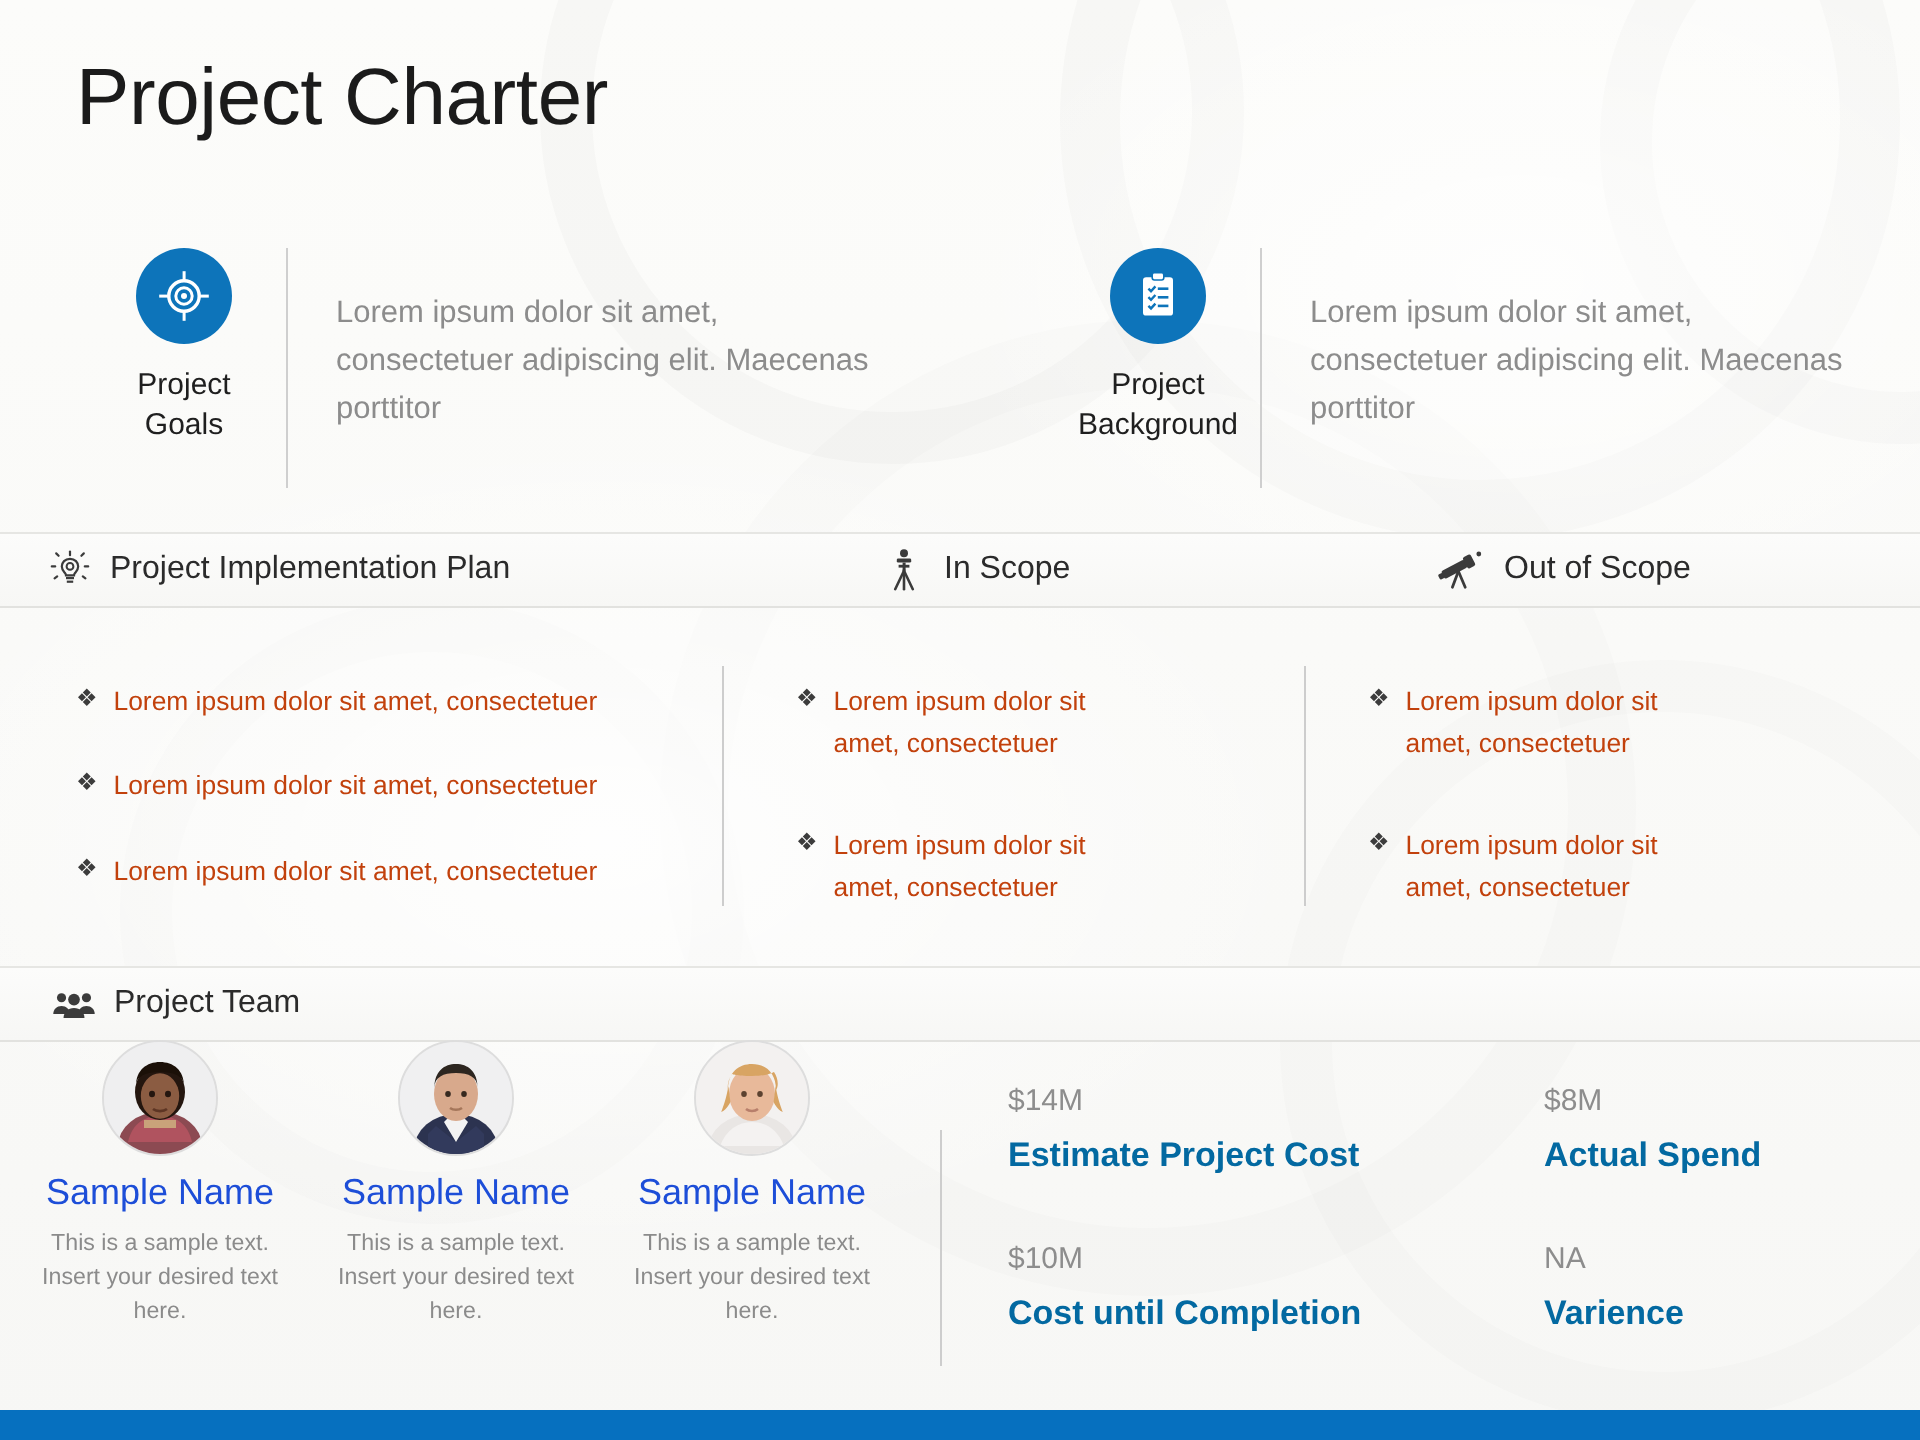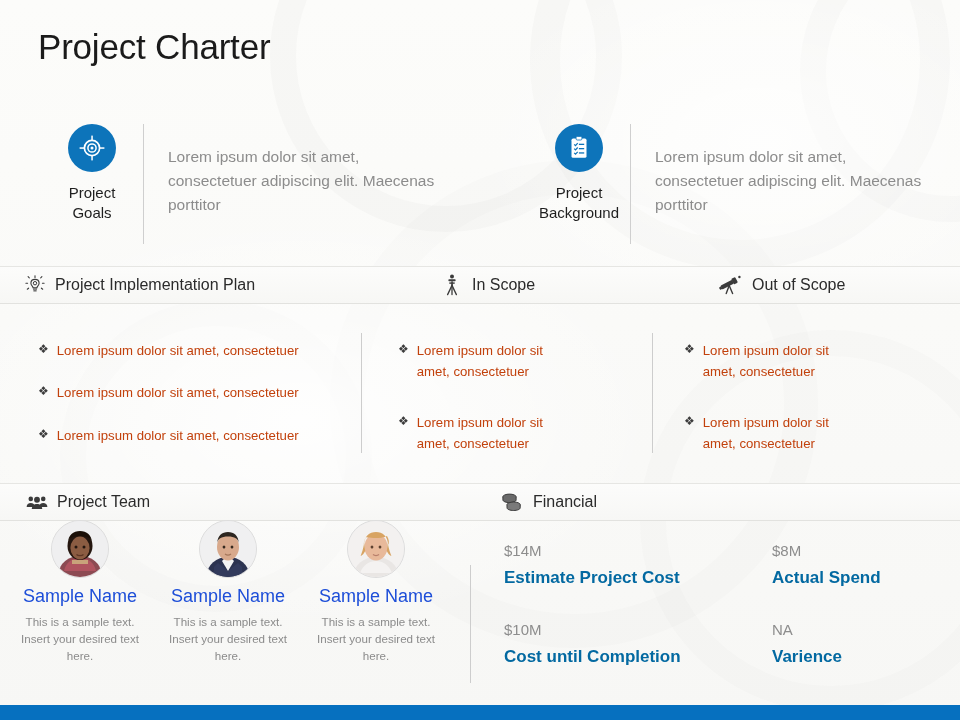--- a/index.html
+++ b/index.html
@@ -51,21 +51,21 @@
     pointer-events: none;
   }
 
   .layer { position: relative; z-index: 3; }
 
   
   .title {
     position: absolute;
     left: 38px;
     top: 27px;
-    font-size: 35px;
+    font-size: 40px;
     font-weight: 400;
     color: #1b1b1b;
     letter-spacing: -0.2px;
   }
 
   
   .top-row {
     position: absolute;
     left: 0;
     top: 118px;
@@ -436,31 +436,20 @@
             <path d="M0.7 14.4c0-2.6 2.0-4.3 4.5-4.3s4.5 1.7 4.5 4.3z" fill="#3b3b3b"></path>
             <circle cx="18.8" cy="5.6" r="2.5" fill="#3b3b3b"></circle>
             <path d="M14.3 14.4c0-2.6 2.0-4.3 4.5-4.3s4.5 1.7 4.5 4.3z" fill="#3b3b3b"></path>
             <circle cx="12" cy="6.6" r="3.2" fill="#3b3b3b"></circle>
             <path d="M6.3 16.6c0-3.2 2.5-5.4 5.7-5.4s5.7 2.2 5.7 5.4z" fill="#3b3b3b"></path>
           </svg>
         </span>
         <span class="sh-text">Project Team</span>
       </div>
 
-      <div class="sh-item" style="left:498px;">
-        <span class="sh-icon" style="width:26px;">
-          <svg width="24" height="20" viewBox="0 0 24 20">
-            <ellipse cx="10.5" cy="4.8" rx="6.6" ry="2.7" fill="#6a6a6a" stroke="#3b3b3b" stroke-width="1"></ellipse>
-            <path d="M3.9 4.8v3.1c0 1.5 3 2.7 6.6 2.7s6.6-1.2 6.6-2.7V4.8" fill="#6a6a6a" stroke="#3b3b3b" stroke-width="1"></path>
-            <ellipse cx="14.6" cy="12.7" rx="6.6" ry="2.7" fill="#7a7a7a" stroke="#3b3b3b" stroke-width="1"></ellipse>
-            <path d="M8.0 12.7v3.1c0 1.5 3 2.7 6.6 2.7s6.6-1.2 6.6-2.7v-3.1" fill="#7a7a7a" stroke="#3b3b3b" stroke-width="1"></path>
-          </svg>
-        </span>
-        <span class="sh-text">Financial</span>
-      </div>
 
     </div>
 
     <div class="team-body">
 
       <div class="member" style="left:6px;">
         <div class="avatar">
           <svg width="56" height="56" viewBox="0 0 56 56">
             <rect width="56" height="56" fill="#efeff0"></rect>
             <ellipse cx="28" cy="52" rx="21" ry="17" fill="#8c4a52"></ellipse>

